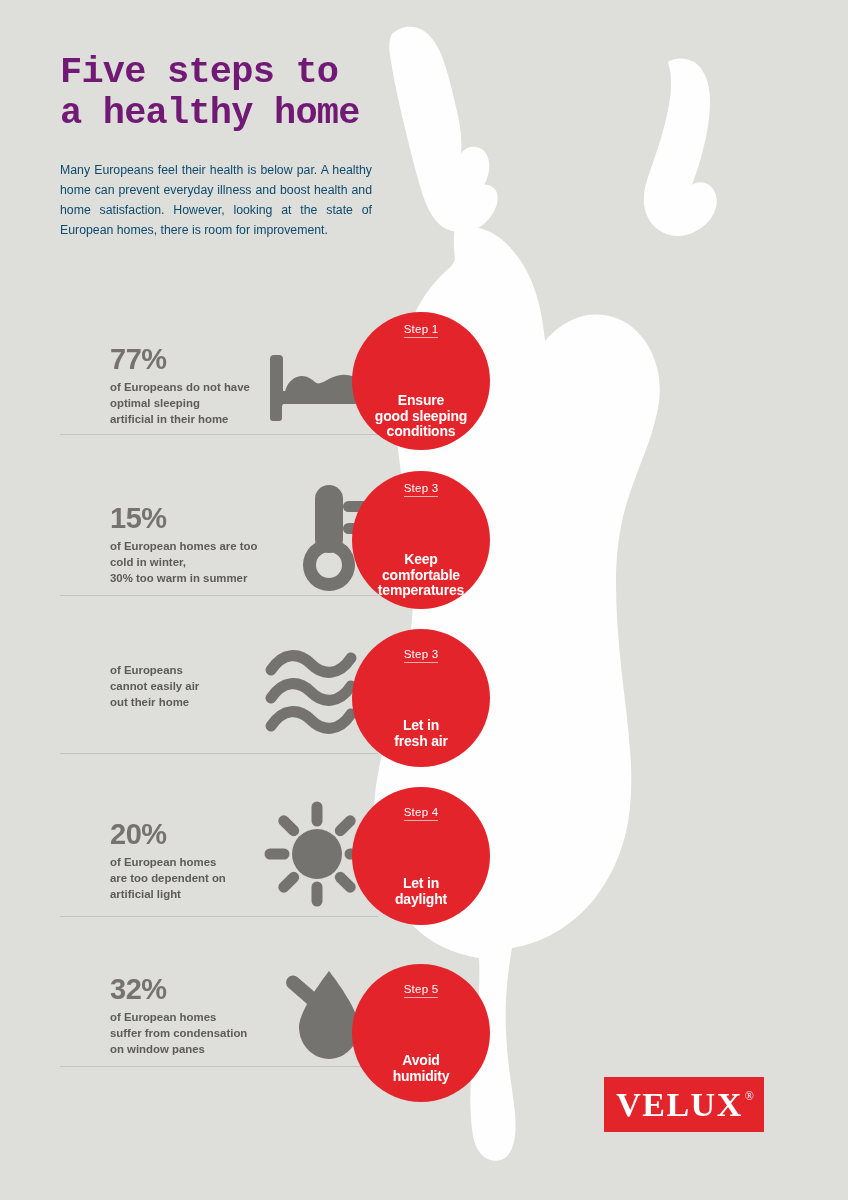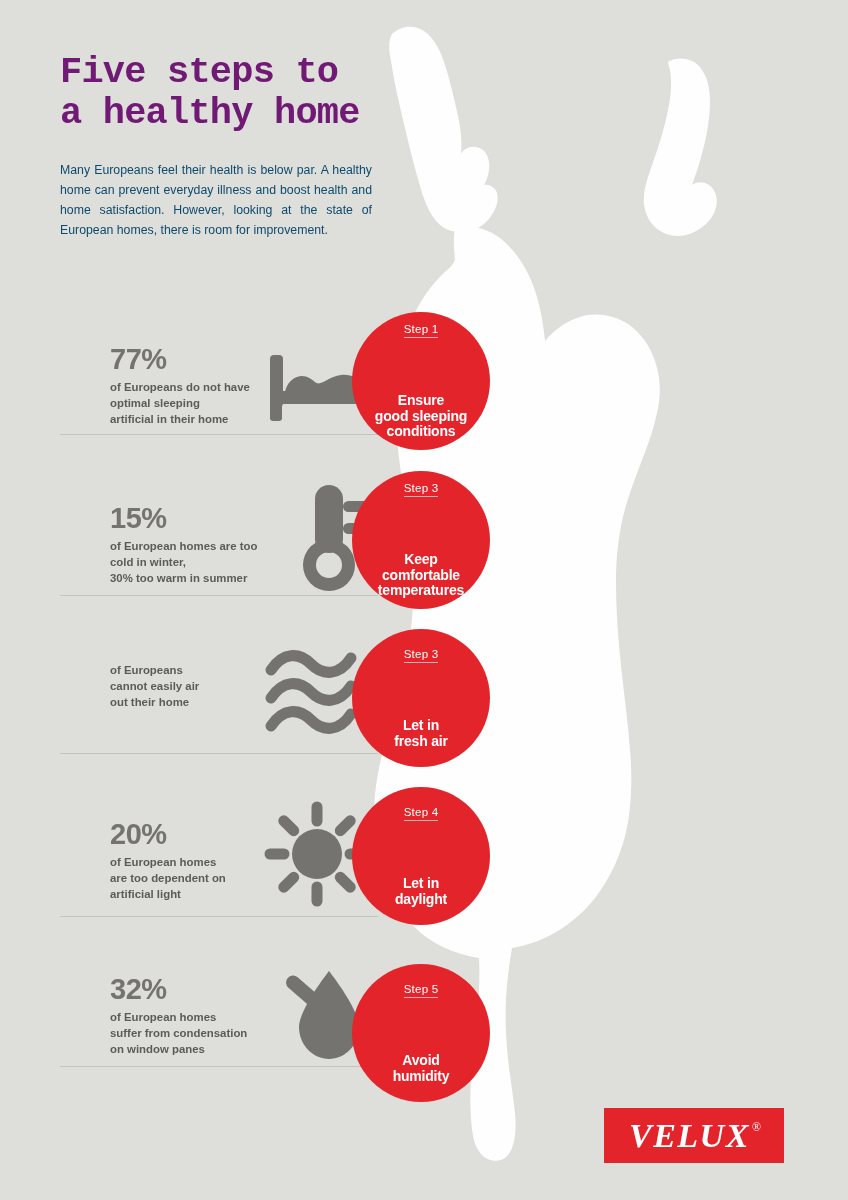--- a/index.html
+++ b/index.html
@@ -139,29 +139,28 @@
     line-height: 1.14;
     text-align: center;
     white-space: pre-line;
     letter-spacing: -0.2px;
   }
 
   
   .logo {
     position: absolute;
     left: 604px;
-    top: 1108px;
-    width: 180px;
+    top: 1077px;
+    width: 160px;
     height: 55px;
     background: #e3242b;
     z-index: 5;
     display: flex;
     align-items: center;
     justify-content: center;
-    font-style: italic;
   }
   .logo-text {
     font-family: "Liberation Serif", serif;
     font-size: 34px;
     font-weight: bold;
     color: #ffffff;
     letter-spacing: 1.5px;
     line-height: 1;
   }
   .logo-reg {

